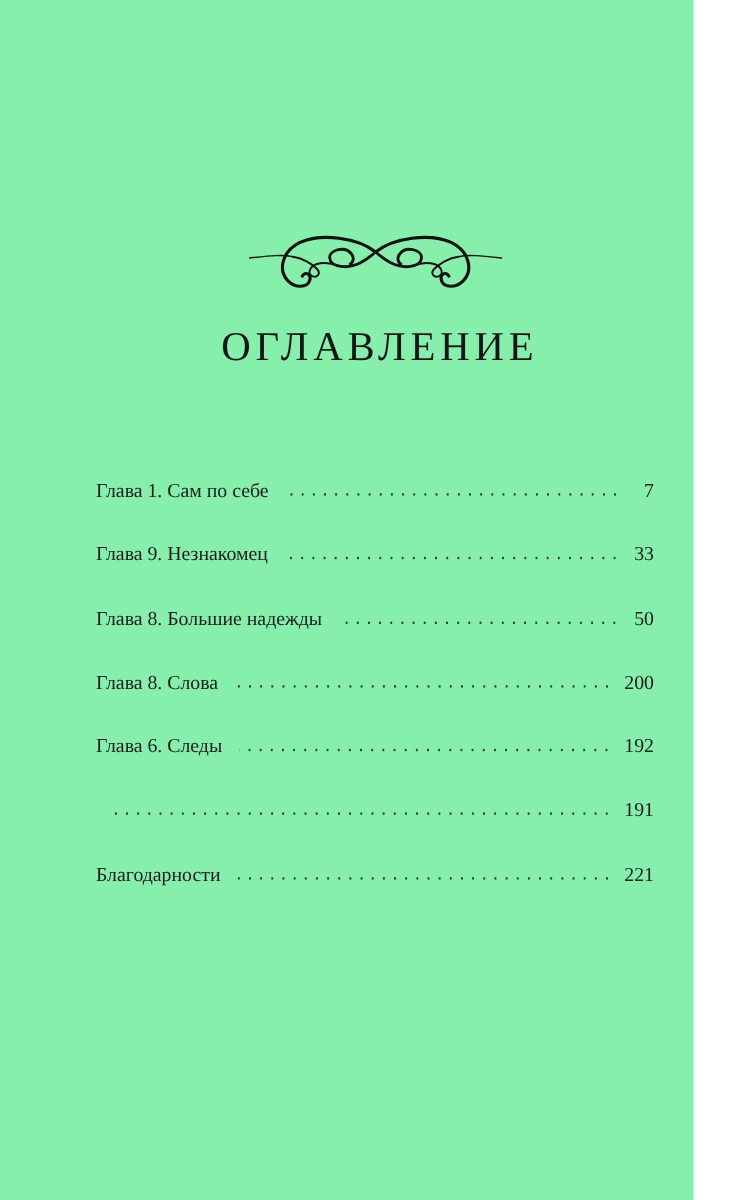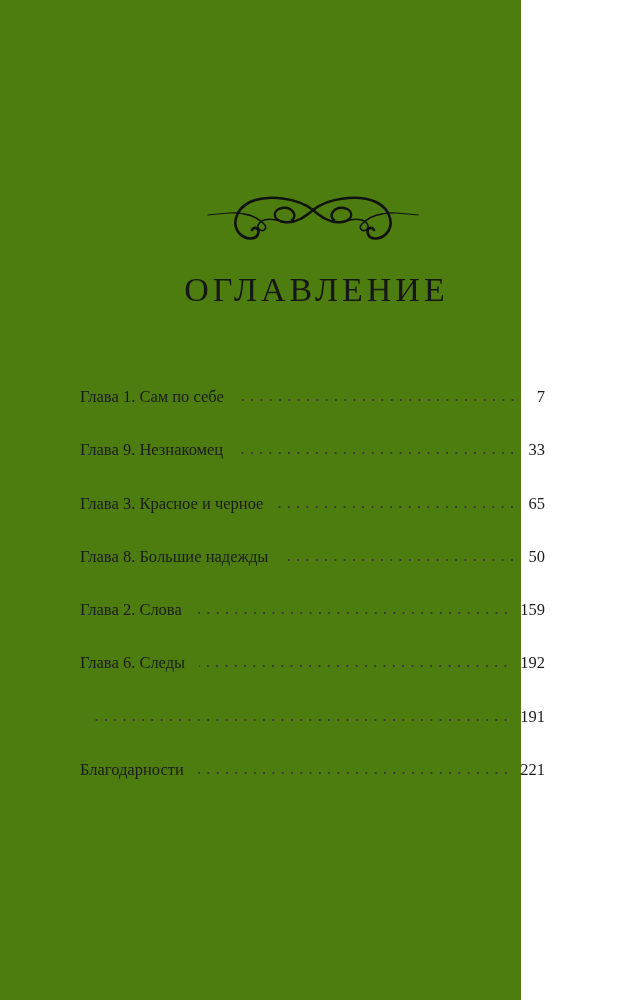--- a/index.html
+++ b/index.html
@@ -11,23 +11,23 @@
       width: 625px;
       height: 1000px;
       position: relative;
       overflow: hidden;
       font-family: "Liberation Serif", "DejaVu Serif", serif;
       color: #1a1a1a;
     }
     .page {
       position: absolute;
       left: 0; top: 0;
-      width: 521px;
+      width: 578px;
       height: 1000px;
-      background: #4d7c0f;
+      background: #86efac;
     }
     .ornament {
       position: absolute;
       left: 206px;
       top: 190px;
       width: 214px;
       height: 56px;
     }
     .ornament svg {
       width: 100%;
@@ -45,21 +45,21 @@
       font-weight: normal;
       color: #161616;
       margin: 0;
       line-height: 44px;
       padding-left: 4px;
     }
     .toc {
       position: absolute;
       left: 80px;
       width: 465px;
-      top: 384px;
+      top: 396px;
       margin: 0;
       padding: 0;
       list-style: none;
     }
     .toc-row {
       display: flex;
       align-items: baseline;
       height: 53.3px;
       font-size: 16.5px;
       line-height: 26px;
@@ -128,33 +128,28 @@
       <span class="toc-label">Глава 1. Сам по себе</span>
       <span class="toc-leader"></span>
       <span class="toc-page">7</span>
     </li>
     <li class="toc-row">
       <span class="toc-label">Глава 9. Незнакомец</span>
       <span class="toc-leader"></span>
       <span class="toc-page">33</span>
     </li>
     <li class="toc-row">
-      <span class="toc-label">Глава 3. Красное и черное</span>
-      <span class="toc-leader"></span>
-      <span class="toc-page">65</span>
-    </li>
-    <li class="toc-row">
       <span class="toc-label">Глава 8. Большие надежды</span>
       <span class="toc-leader"></span>
       <span class="toc-page">50</span>
     </li>
     <li class="toc-row">
-      <span class="toc-label">Глава 2. Слова</span>
+      <span class="toc-label">Глава 8. Слова</span>
       <span class="toc-leader"></span>
-      <span class="toc-page">159</span>
+      <span class="toc-page">200</span>
     </li>
     <li class="toc-row">
       <span class="toc-label">Глава 6. Следы</span>
       <span class="toc-leader"></span>
       <span class="toc-page">192</span>
     </li>
     <li class="toc-row">
       <span class="toc-leader"></span>
       <span class="toc-page">191</span>
     </li>

